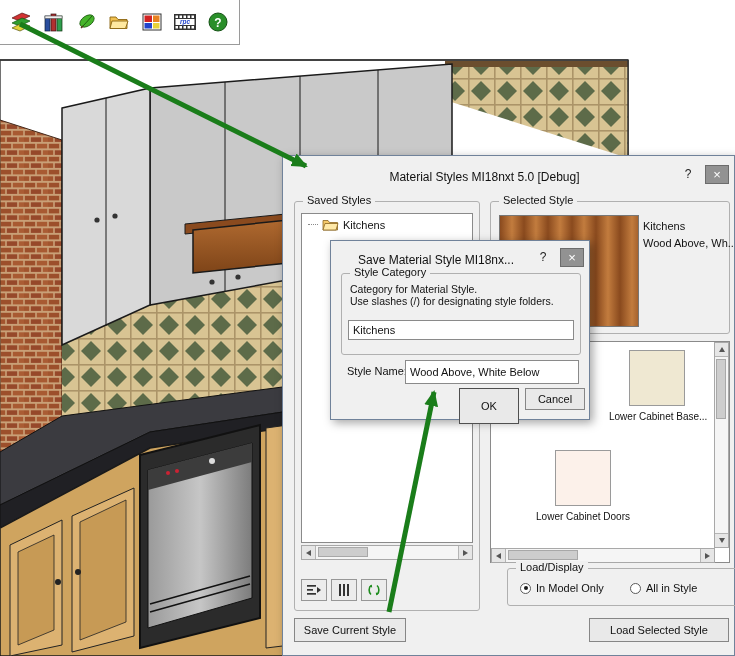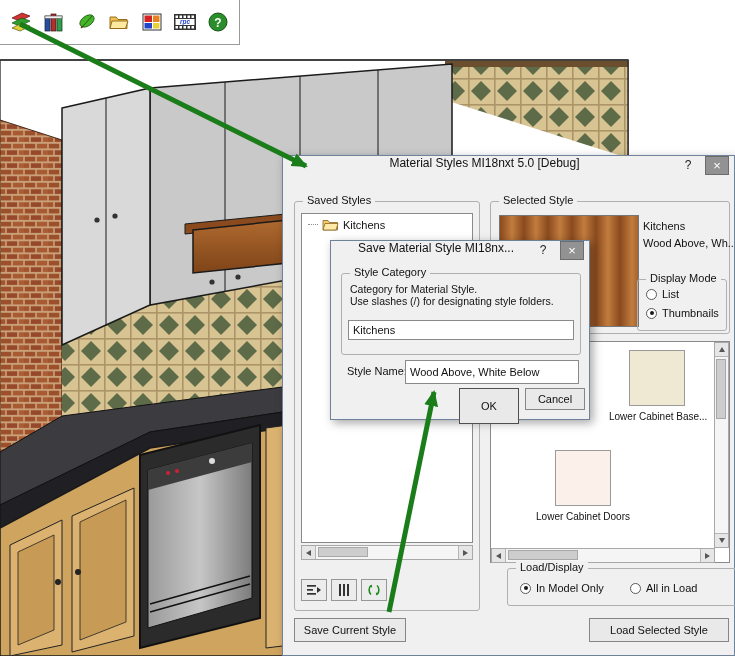--- a/index.html
+++ b/index.html
@@ -15,21 +15,21 @@
              border:1px solid #9a9a9a; border-left:none; border-top:none; display:flex;
              align-items:center; gap:7px; padding:0 8px; z-index:5; }
   .tool-btn { width:27px; height:27px; display:flex; align-items:center; justify-content:center;
               background:#fff; border:1px solid transparent; }
 
   
   .dialog { position:absolute; background:#f0f0f0; border:1px solid #70829a;
             box-shadow:3px 3px 9px rgba(0,0,0,.35); }
   .main-dialog { left:282px; top:155px; width:453px; height:501px; z-index:10; }
   .save-dialog { left:330px; top:240px; width:260px; height:180px; z-index:20; }
-  .titlebar { height:28px; display:flex; align-items:flex-start; padding:0 5px 0 10px; }
+  .titlebar { height:28px; display:flex; align-items:flex-end; padding:0 5px 0 10px; }
   .save-dialog .titlebar { height:26px; }
   .titlebar .title { flex:1; text-align:center; font-size:12px; color:#111; white-space:nowrap;
                      overflow:hidden; }
   .cap-btn { width:24px; height:19px; line-height:18px; text-align:center; font-size:12px;
              flex:none; }
   .cap-help { color:#222; }
   .cap-close { background:#929292; color:#fff; border:1px solid #6c6c6c; margin-left:5px;
                font-size:13px; }
 
   .groupbox { position:absolute; border:1px solid #b0b0b0; border-radius:3px; }
@@ -286,31 +286,20 @@
         </svg>
       </span>
     </div>
 
     <div class="groupbox" style="left:207px; top:45px; width:240px; height:133px;">
       <span class="gb-label">Selected Style</span>
       <div class="sel-thumb" style="left:8px; top:13px; width:140px; height:112px;"></div>
       <div class="sel-text" style="left:152px; top:16px;">Kitchens</div>
       <div class="sel-text" style="left:152px; top:33px;">Wood Above, Wh...</div>
 
-      <div class="groupbox" style="left:146px; top:77px; width:90px; height:52px;">
-        <span class="gb-label" style="background:#f0f0f0;">Display Mode</span>
-        <label class="radio-row" style="left:8px; top:8px;">
-          <span class="radio"></span>
-          <span>List</span>
-        </label>
-        <label class="radio-row" style="left:8px; top:27px;">
-          <span class="radio checked"></span>
-          <span>Thumbnails</span>
-        </label>
-      </div>
     </div>
 
     <div class="sunken" style="left:207px; top:185px; width:240px; height:222px;">
       <div class="mat-cell" style="left:118px; top:8px;">
         <div class="swatch" style="background: rgb(239, 232, 210);"></div>
         <div class="mat-label">Lower Cabinet Base...</div>
       </div>
       <div class="mat-cell" style="left:12px; top:108px;margin-left:32px;">
         <div class="swatch" style="background: rgb(252, 241, 234);"></div>
         <div class="mat-label">Lower Cabinet Doors</div>
@@ -341,21 +330,21 @@
     </div>
 
     <div class="groupbox" style="left:224px; top:412px; width:240px; height:38px;">
       <span class="gb-label">Load/Display</span>
       <label class="radio-row" style="left:12px; top:13px;">
         <span class="radio checked"></span>
         <span>In Model Only</span>
       </label>
       <label class="radio-row" style="left:122px; top:13px;">
         <span class="radio"></span>
-        <span>All in Load</span>
+        <span>All in Style</span>
       </label>
     </div>
 
     <button class="btn" style="left:11px; top:462px; width:112px; height:24px;">Save Current Style</button>
     <button class="btn" style="left:306px; top:462px; width:140px; height:24px;">Load Selected Style</button>
   </div>
 
   <div class="dialog save-dialog">
     <div class="titlebar">
       <span class="title">Save Material Style MI18nx...</span>

